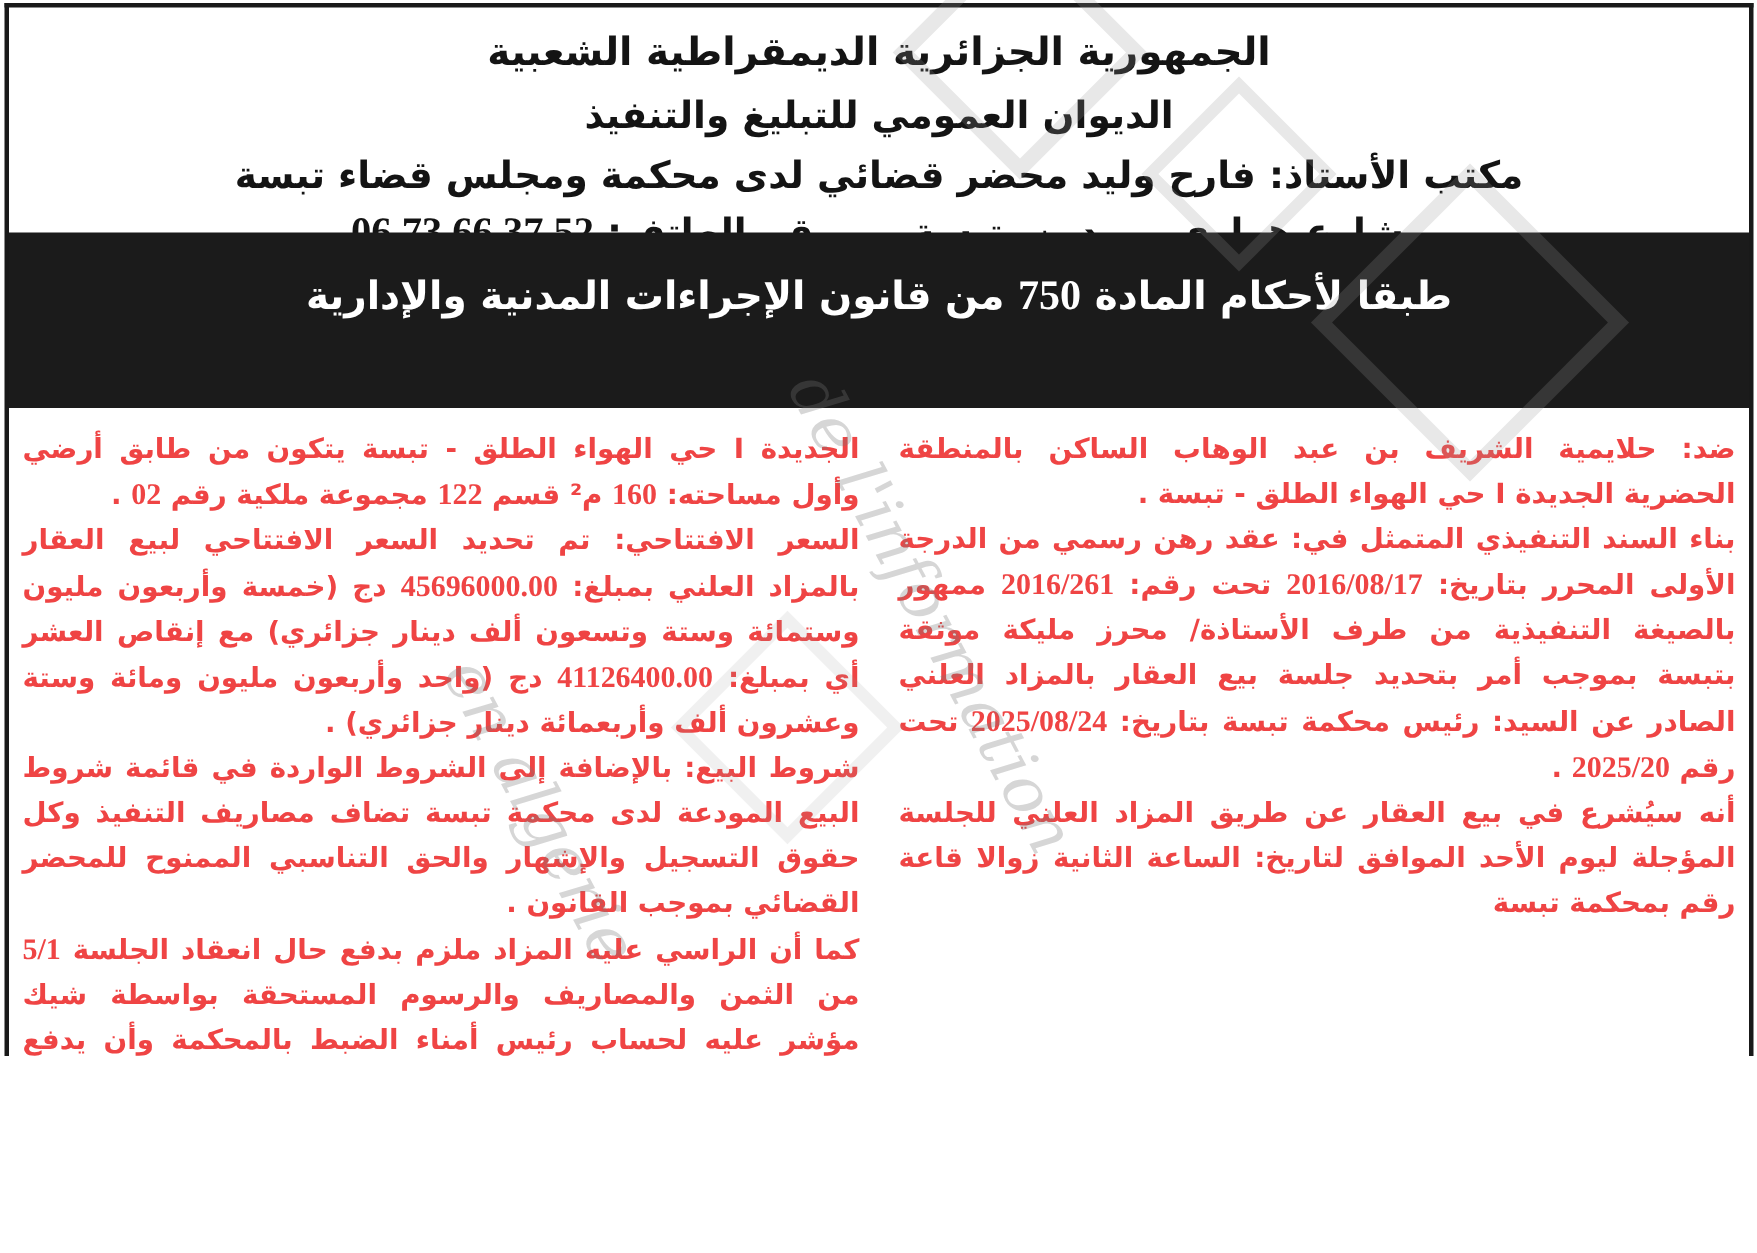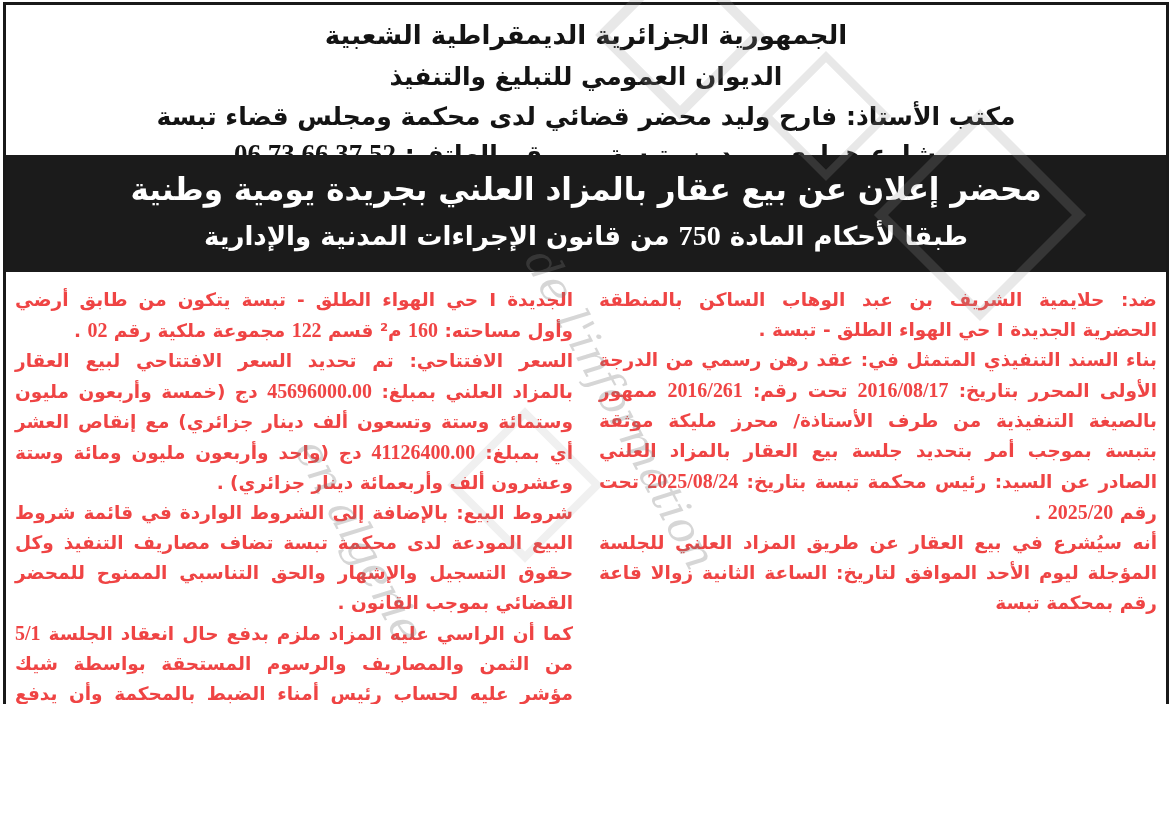--- a/index.html
+++ b/index.html
@@ -78,21 +78,20 @@
       <div class="h-line1">الجمهورية الجزائرية الديمقراطية الشعبية</div>
       <div class="h-line2">الديوان العمومي للتبليغ والتنفيذ</div>
       <div class="h-line3">مكتب الأستاذ: فارح وليد محضر قضائي لدى محكمة ومجلس قضاء تبسة</div>
       <div class="h-line4">
         <span>شارع هواري بومدين بتبسة</span>
         <span><span>رقم الهاتف:</span> <span class="num">06.73.66.37.52</span></span>
       </div>
     </div>
 
     <div class="banner" style="background: rgb(27, 27, 27); color: rgb(255, 255, 255);">
-      <div class="b-line1">محضر إعلان عن بيع عقار بالمزاد العلني بجريدة يومية وطنية</div>
       <div class="b-line2">طبقا لأحكام المادة <span class="num">750</span> من قانون الإجراءات المدنية والإدارية</div>
     </div>
 
     <div class="bodyarea">
       <div class="col">
           <p>ضد: حلايمية الشريف بن عبد الوهاب الساكن بالمنطقة الحضرية الجديدة I حي الهواء الطلق - تبسة .</p>
           <p>بناء السند التنفيذي المتمثل في: عقد رهن رسمي من الدرجة الأولى المحرر بتاريخ: <span class="num">2016/08/17</span> تحت رقم: <span class="num">2016/261</span> ممهور بالصيغة التنفيذية من طرف الأستاذة/ محرز مليكة موثقة بتبسة بموجب أمر بتحديد جلسة بيع العقار بالمزاد العلني الصادر عن السيد: رئيس محكمة تبسة بتاريخ: <span class="num">2025/08/24</span> تحت رقم <span class="num">2025/20</span> .</p>
           <p>أنه سيُشرع في بيع العقار عن طريق المزاد العلني للجلسة المؤجلة ليوم الأحد الموافق لتاريخ:  الساعة الثانية زوالا قاعة رقم  بمحكمة تبسة</p>
         </div>
       <div class="col">

